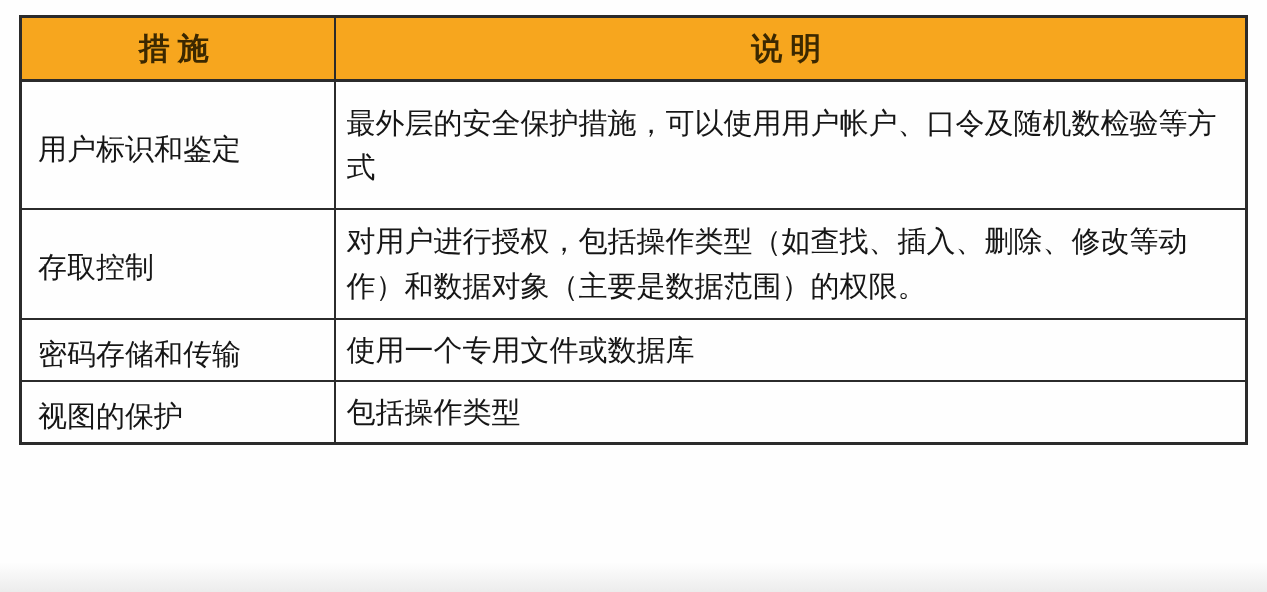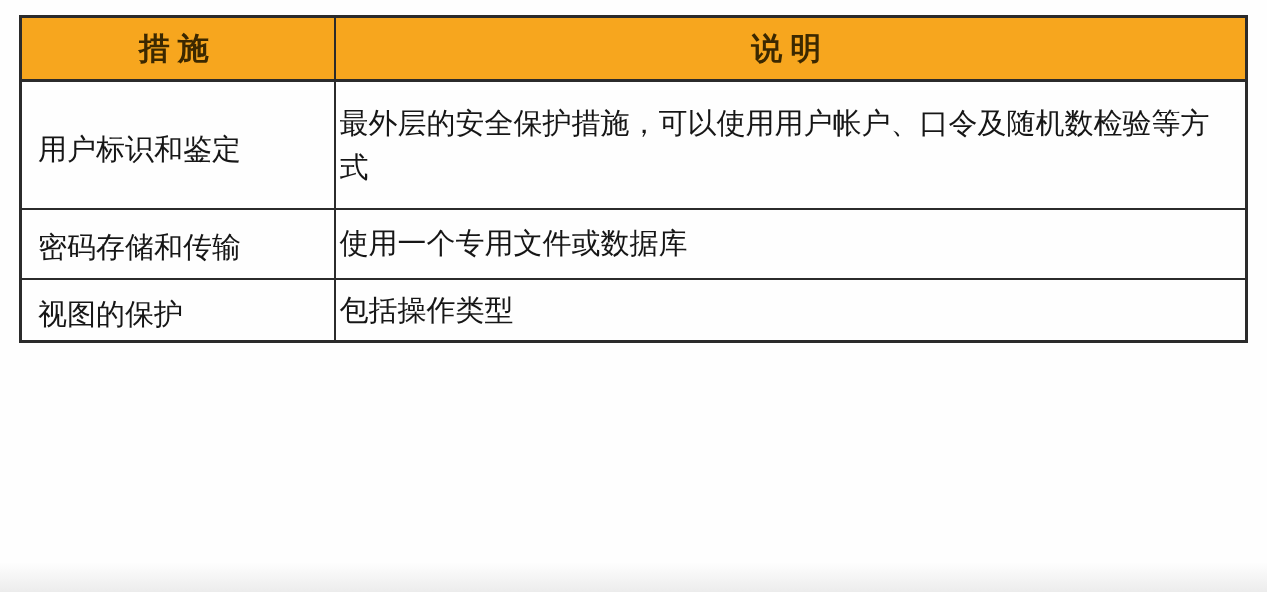--- a/index.html
+++ b/index.html
@@ -49,24 +49,24 @@
     height: 64px;
     border-bottom-width: 3px;
   }
   table.sec-table td {
     color: var(--body_text);
     font-size: 29px;
     line-height: 1.52;
     text-align: left;
   }
   td.measure { padding: 12px 8px 4px 16px; }
-  td.description { padding: 4px 14px 4px 4px; }
+  td.description { padding: 4px 14px 4px 11px; }
   tr.row-0 td { height: 128px; }
   tr.row-1 td { height: 110px; }
-  tr.row-2 td { height: 70px; }
+  tr.row-2 td { height: 62px; }
   tr.row-3 td { height: 56px; }
   tr.row-4 td { height: 118px; }
 </style>
 </head>
 <body>
 
 <div class="table-wrap">
   <table class="sec-table">
     <colgroup>
       <col class="c1">
@@ -76,20 +76,24 @@
       <tr>
         <th>措施</th>
         <th>说明</th>
       </tr>
     </thead>
     <tbody>
       <tr class="row-0">
         <td class="measure">用户标识和鉴定</td>
         <td class="description">最外层的安全保护措施，可以使用用户帐户、口令及随机数检验等方式</td>
       </tr>
+      <tr class="row-1">
+        <td class="measure">存取控制</td>
+        <td class="description">对用户进行授权，包括操作类型（如查找、插入、删除、修改等动作）和数据对象（主要是数据范围）的权限。</td>
+      </tr>
       <tr class="row-2">
         <td class="measure">密码存储和传输</td>
         <td class="description">使用一个专用文件或数据库</td>
       </tr>
       <tr class="row-3">
         <td class="measure">视图的保护</td>
         <td class="description">包括操作类型</td>
       </tr>
     </tbody>
   </table>

